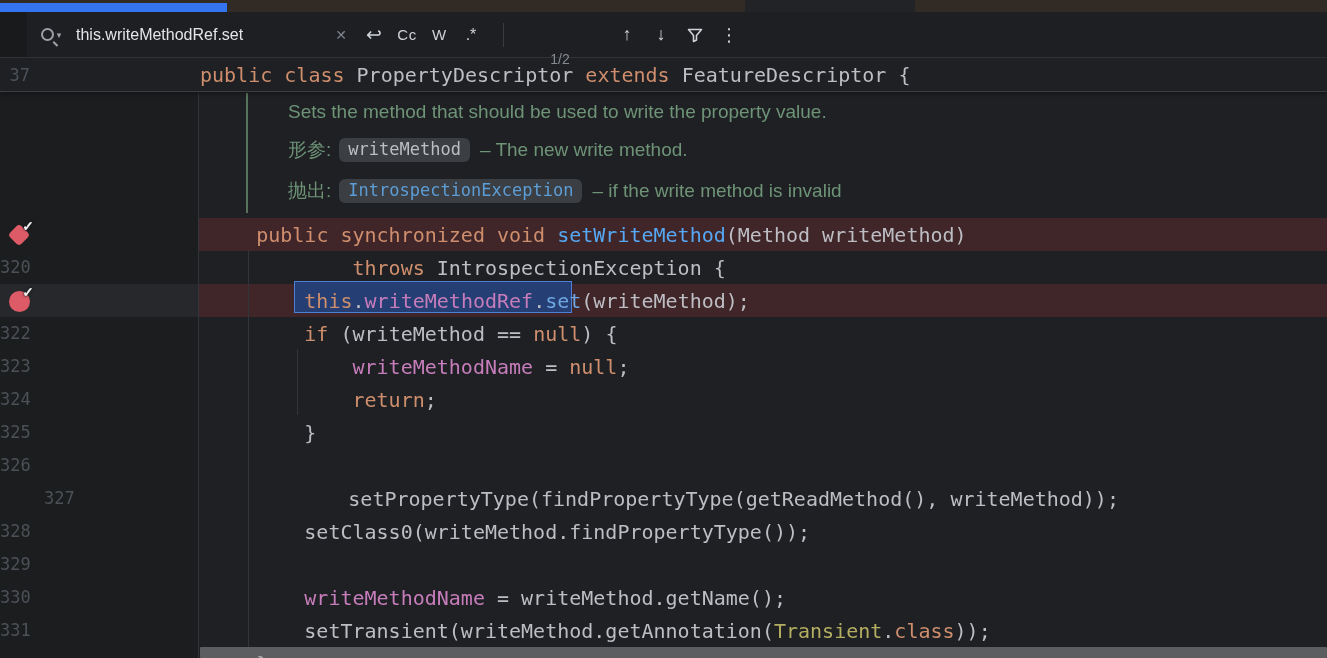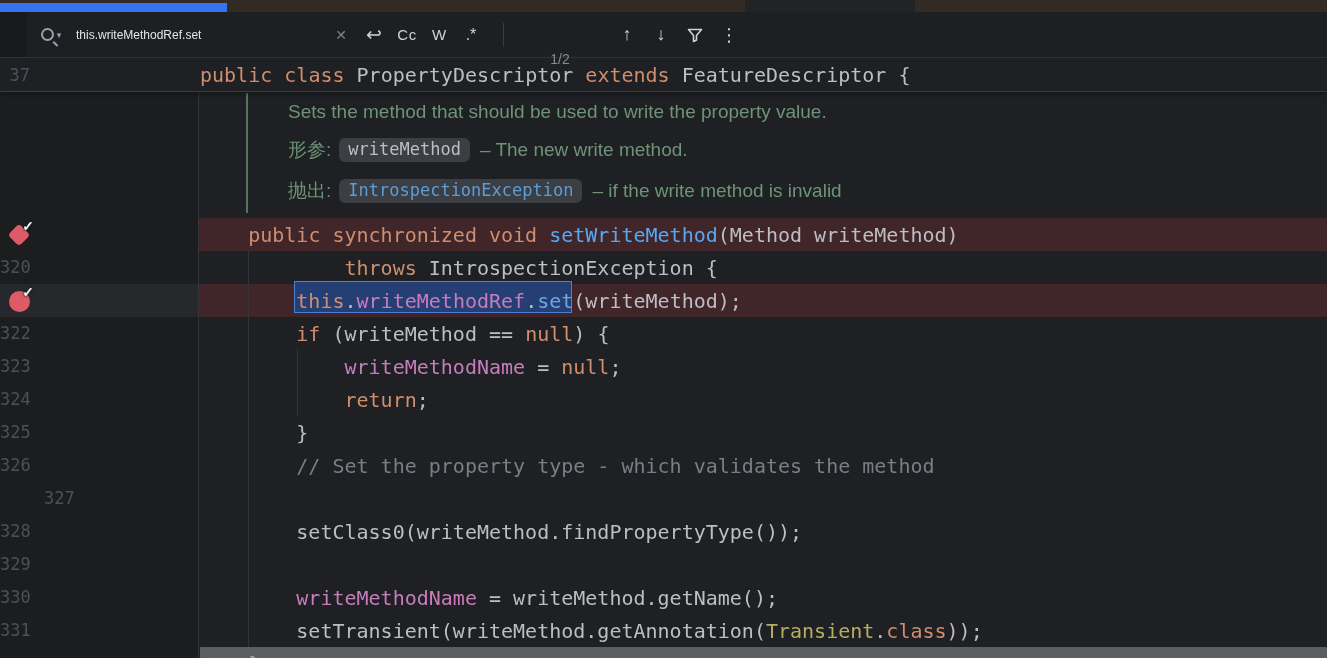--- a/index.html
+++ b/index.html
@@ -21,21 +21,21 @@
   #findbar .left-strip { position:absolute; left:0; top:0; width:27px; height:45px; background:#191a1c; }
   .fb-item { position:absolute; top:0; height:45px; display:flex; align-items:center; justify-content:center; color:#cfd2d8; }
   .fb-btn { cursor:default; font-size:15px; }
   #mag { left:36px; width:30px; }
   .mag-glass { position:relative; width:13px; height:13px; border:2px solid #9da0a8; border-radius:50%; }
   .mag-glass::after { content:""; position:absolute; left:11px; top:11px; width:6px; height:2px; background:#9da0a8; transform:rotate(45deg); transform-origin:0 0; }
   .mag-caret { font-size:9px; color:#9da0a8; margin-left:3px; }
   #search-input {
     position:absolute; left:76px; top:8px; width:250px; height:30px;
     background:transparent; border:none; outline:none;
-    color:#e3e5e8; font-size:12px; font-family:"Liberation Sans", sans-serif;
+    color:#e3e5e8; font-size:16px; font-family:"Liberation Sans", sans-serif;
   }
   #clear-btn { left:330px; width:22px; color:#7d828b; font-size:14px; }
   #newline-btn { left:362px; width:24px; font-size:19px; }
   #matchcase-btn { left:394px; width:26px; letter-spacing:0.5px; }
   #words-btn { left:427px; width:24px; }
   #regex-btn { left:459px; width:24px; font-size:16px; }
   #fb-divider { position:absolute; left:503px; top:11px; width:1px; height:24px; background:#393b40; }
   #result-count { left:535px; width:50px; color:#868a91; font-size:14px;margin-top:24px; }
   #prev-btn { left:614px; width:26px; font-size:18px; }
   #next-btn { left:648px; width:26px; font-size:18px; }
@@ -75,21 +75,21 @@
   .row-gutter { position:relative; width:199px; height:33px; flex:none; }
   .row-gutter.ghl { background:#26282b; }
   .row-code { position:relative; flex:1; height:33px; display:flex; align-items:center; }
   .code-row.hl .row-code { background:#402629; }
   .lnum {
     position:absolute; left:0; top:0; width:30px; height:33px;
     text-align:right; line-height:33px; color:#4c5158;
     font-family:"DejaVu Sans Mono", monospace; font-size:17px;
   }
   .code-text {
-    position:relative; white-space:pre; z-index:2; margin-left:1px;
+    position:relative; white-space:pre; z-index:2; margin-left:9px;
     font-family:"DejaVu Sans Mono", monospace; font-size:20px; color:#bcbec4;
   }
   .tk-kw { color:#cf8e6d; } .tk-def { color:#bcbec4; } .tk-field { color:#c77dbb; }
   .tk-mdecl { color:#56a8f5; } .tk-mcall { color:#6ea6e2; }
   .tk-cmt { color:#7a7e85; } .tk-cls { color:#b3ae60; }
   .match-box {
     position:absolute; left:95px; top:-3px; width:278px; height:32px;
     background:#253e73; border:1px solid #4d7fd6; z-index:1;
   }
   
@@ -244,27 +244,27 @@
             <span class="lnum">325</span>
           </div>
           <div class="row-code">
             <span class="code-text"><span class="tk-def">        }</span></span>
           </div>
         </div>
         <div class="code-row" style="top: 356px;">
           <div class="row-gutter">
             <span class="lnum">326</span>
           </div>
-          <div class="row-code">
-            <span class="code-text"><span class="tk-cmt">        // Set the property type - which validates the method</span></span>
-          </div>
         </div>
         <div class="code-row" style="top: 389px; padding-left: 44px;">
           <div class="row-gutter">
             <span class="lnum">327</span>
+          </div>
+          <div class="row-code">
+            <span class="code-text"><span class="tk-def">        setPropertyType(findPropertyType(getReadMethod(), writeMethod));</span></span>
           </div>
         </div>
         <div class="code-row" style="top: 422px;">
           <div class="row-gutter">
             <span class="lnum">328</span>
           </div>
           <div class="row-code">
             <span class="code-text"><span class="tk-def">        setClass0(writeMethod.findPropertyType());</span></span>
           </div>
         </div>

